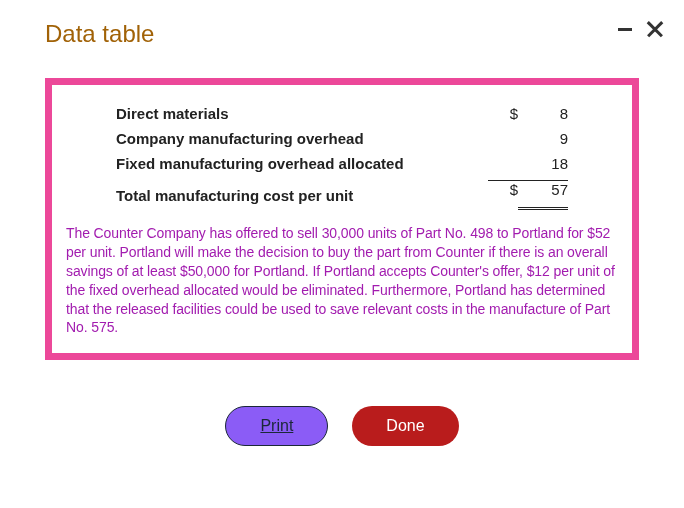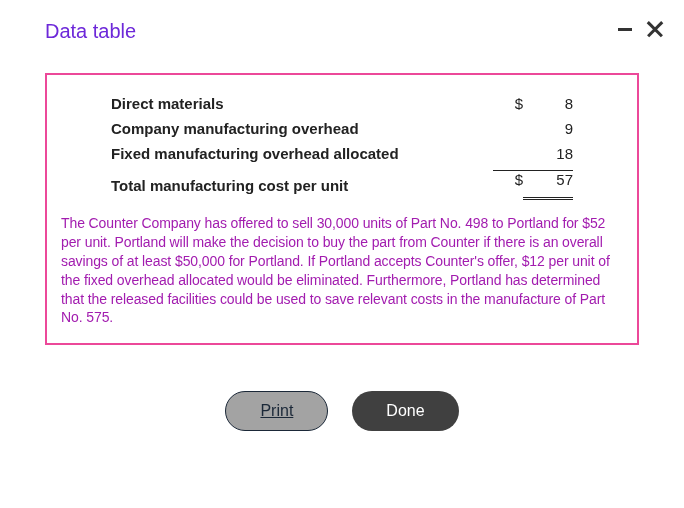--- a/index.html
+++ b/index.html
@@ -15,23 +15,23 @@
       position: relative;
       padding: 20px 45px;
     }
     .header {
       display: flex;
       justify-content: space-between;
       align-items: flex-start;
       margin-bottom: 30px;
     }
     .title {
-      font-size: 20px;
+      font-size: 24px;
       font-weight: 400;
-      color: #6d28d9;
+      color: #a16207;
     }
     .window-controls {
       display: flex;
       gap: 14px;
       align-items: center;
       margin-right: -25px;
     }
     .minimize-icon {
       width: 14px;
       height: 3px;
@@ -55,21 +55,21 @@
       background: #333;
       transform-origin: center;
     }
     .close-icon::before {
       transform: translate(-50%, -50%) rotate(45deg);
     }
     .close-icon::after {
       transform: translate(-50%, -50%) rotate(-45deg);
     }
     .content-box {
-      border: 2px solid #ec4899;
+      border: 7px solid #ec4899;
       padding: 16px 14px;
     }
     .cost-table {
       margin: 0 auto 10px;
       padding: 0 50px;
     }
     .cost-row {
       display: flex;
       align-items: center;
       padding: 4px 0;
@@ -118,27 +118,27 @@
     }
     .btn {
       padding: 10px 34px;
       border-radius: 22px;
       font-size: 16px;
       cursor: pointer;
       border: none;
       font-family: inherit;
     }
     .btn-print {
-      background: #a3a3a3;
+      background: #8b5cf6;
       border: 1.5px solid #1b2838;
       color: #1b2838;
       text-decoration: underline;
     }
     .btn-done {
-      background: #404040;
+      background: #b91c1c;
       color: #fff;
       padding: 10px 34px;
     }
   </style>
 </head>
 <body>
 
 <div class="header">
   <h1 class="title">Data table</h1>
   <div class="window-controls">

